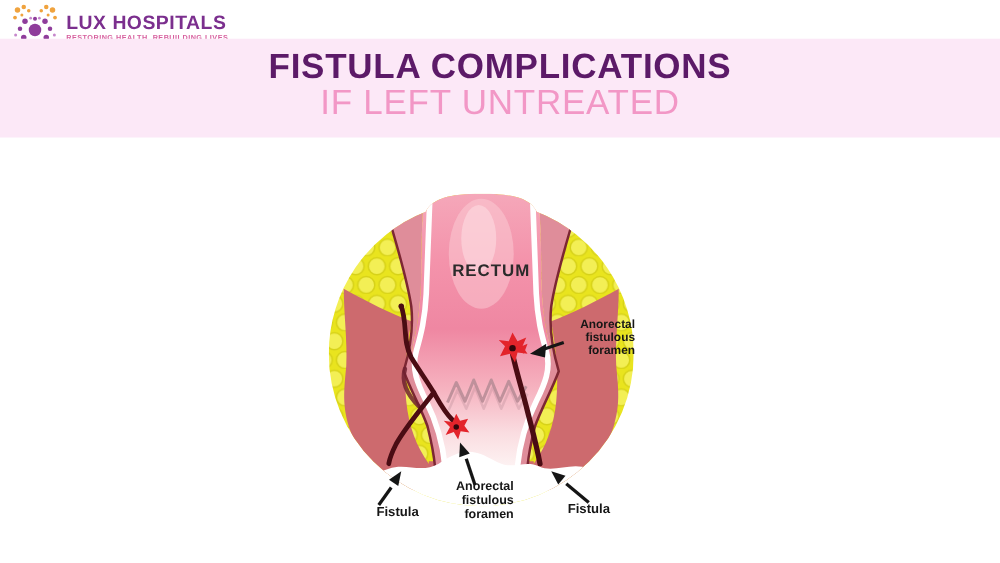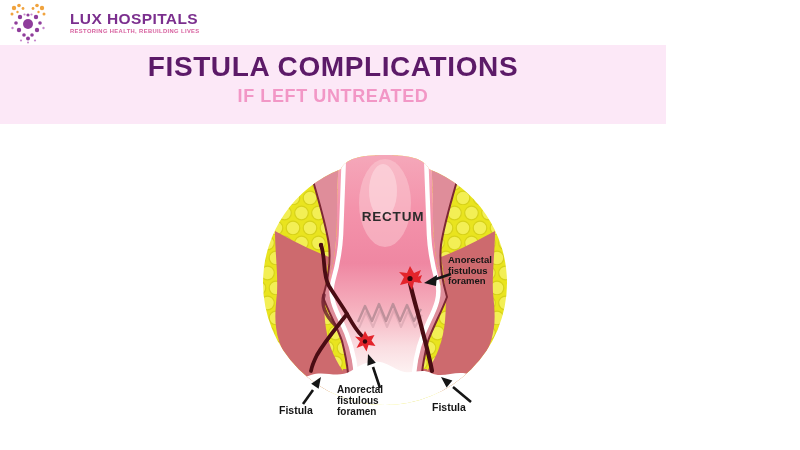--- a/index.html
+++ b/index.html
@@ -3,48 +3,48 @@
 <meta charset="utf-8">
 <style>
   * { margin:0; padding:0; box-sizing:border-box; }
   html,body { background:#ffffff; }
   .page {
     position:relative; width:800px; height:450px; overflow:hidden;
     background:#ffffff; font-family:"Liberation Sans", sans-serif;
   }
   
   .header { position:absolute; left:0; top:0; width:800px; height:45px; background:#fff; }
-  .logo { position:absolute; left:8px; top:2px; display:flex; align-items:center; gap:22px; }
+  .logo { position:absolute; left:8px; top:2px; display:flex; align-items:center; gap:5px; }
   .logo-text { display:flex; flex-direction:column; line-height:1; }
   .brand-name {
     font-size:15.5px; font-weight:bold; letter-spacing:.4px;
     color:var(--brand-purple,#7b2f8e);
   }
   .brand-tagline {
     margin-top:2px; font-size:5.8px; font-weight:bold; letter-spacing:.38px;
     color:var(--brand-tagline-pink,#d75f9e);
   }
   
   .banner {
-    position:absolute; left:0; top:45px; width:666px; height:79px;
+    position:absolute; left:0; top:31px; width:800px; height:79px;
     background:var(--banner-bg,#fce8f7); text-align:center;
   }
   .banner-title {
     padding-top:7px; font-size:28px; line-height:30px; font-weight:bold;
     letter-spacing:.6px; color:var(--title-purple,#5c1a68);
   }
   .banner-subtitle {
-    font-size:18px; line-height:28px; font-weight:bold;
+    font-size:28px; line-height:28px; font-weight:normal;
     letter-spacing:.6px; color:var(--subtitle-pink,#f297c6);
   }
   
   .diagram { position:absolute; left:225px; top:145px; width:320px; height:300px; }
   .anatomy { position:absolute; left:0; top:0; }
   .anno {
-    position:absolute; text-align:left; font-weight:bold;
+    position:absolute; text-align:right; font-weight:bold;
     color:var(--label-black,#161616);
   }
   .anno div { white-space:nowrap; }
   .anno-right  { left:223px; top:110px; width:60px; font-size:9.5px; line-height:10.5px; }
   .anno-bottom { left:112px; top:239px; width:74px; font-size:10px;  line-height:11px; }
   .anno-fistula-left  { left:54px;  top:259px; width:56px; font-size:10.5px; }
   .anno-fistula-right { left:207px; top:256px; width:56px; font-size:10.5px; }
 </style>
 </head>
 <body>

